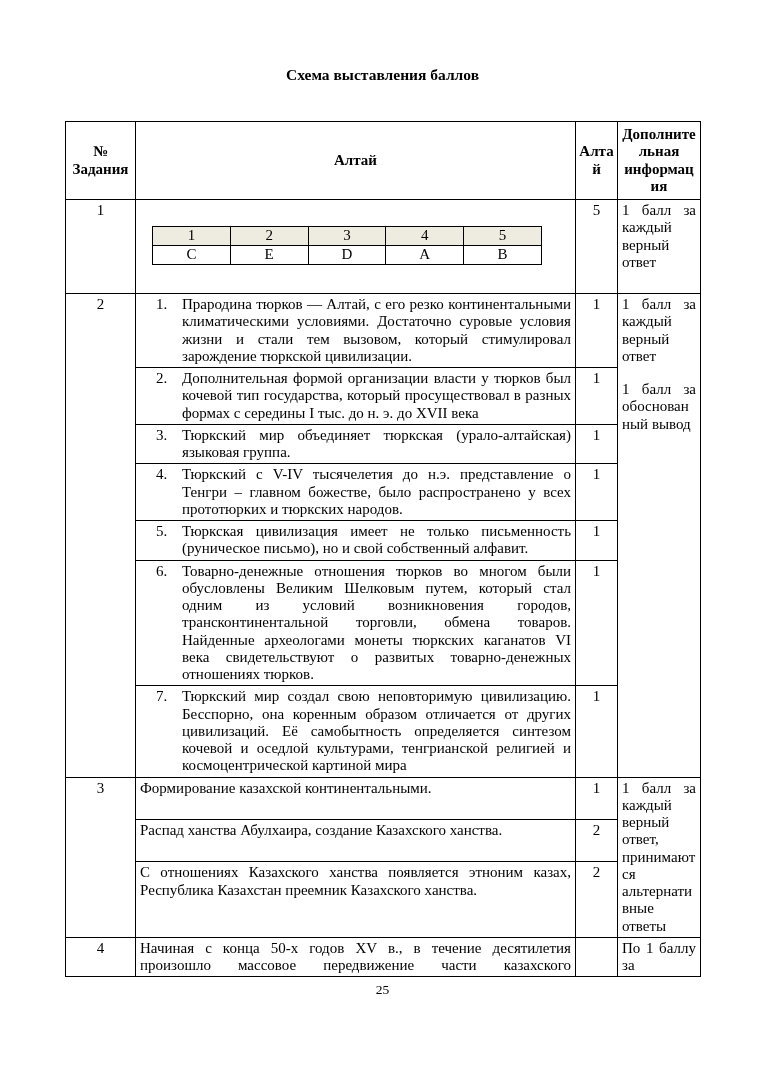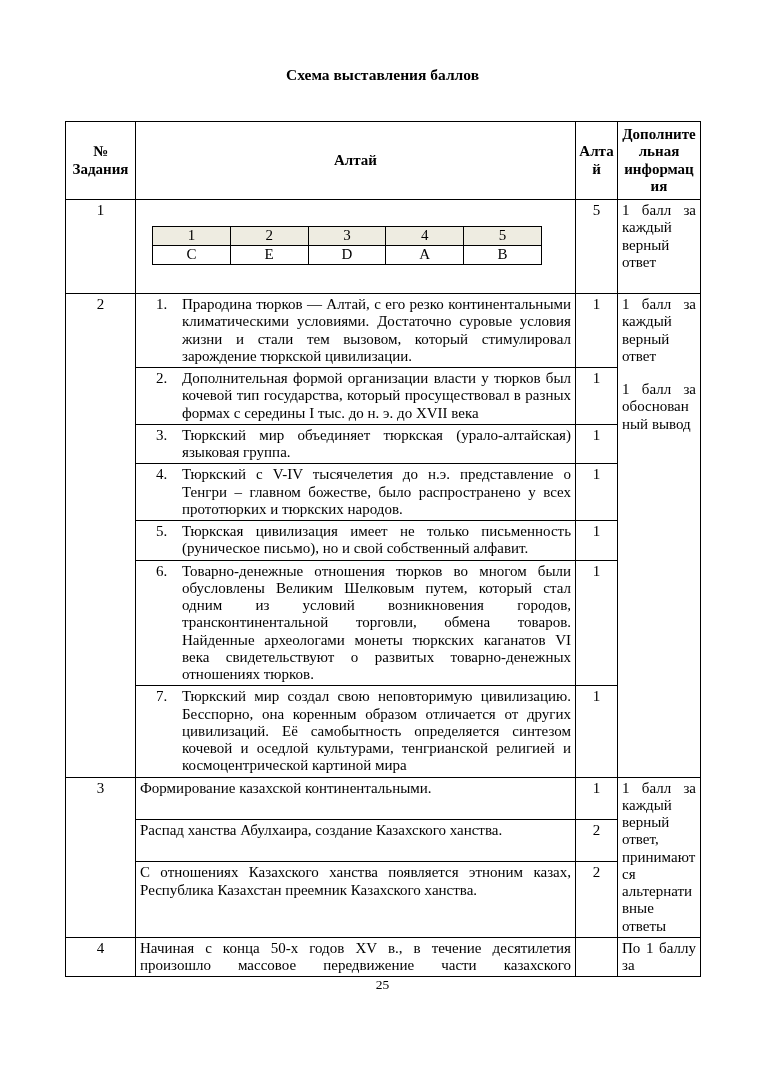--- a/index.html
+++ b/index.html
@@ -61,20 +61,21 @@
   table.inner td {
     border: 1px solid #000;
     padding: 0 2px;
     height: 19px;
     line-height: 1.15;
     vertical-align: middle;
   }
   .pagenum {
     width: 635px;
     text-align: center;
+    margin-top: 5px;
     font-size: 13.5px;
   }
 </style>
 </head>
 <body>
 
 <div class="page">
 
   <div class="doc-title">Схема выставления баллов</div>
 

